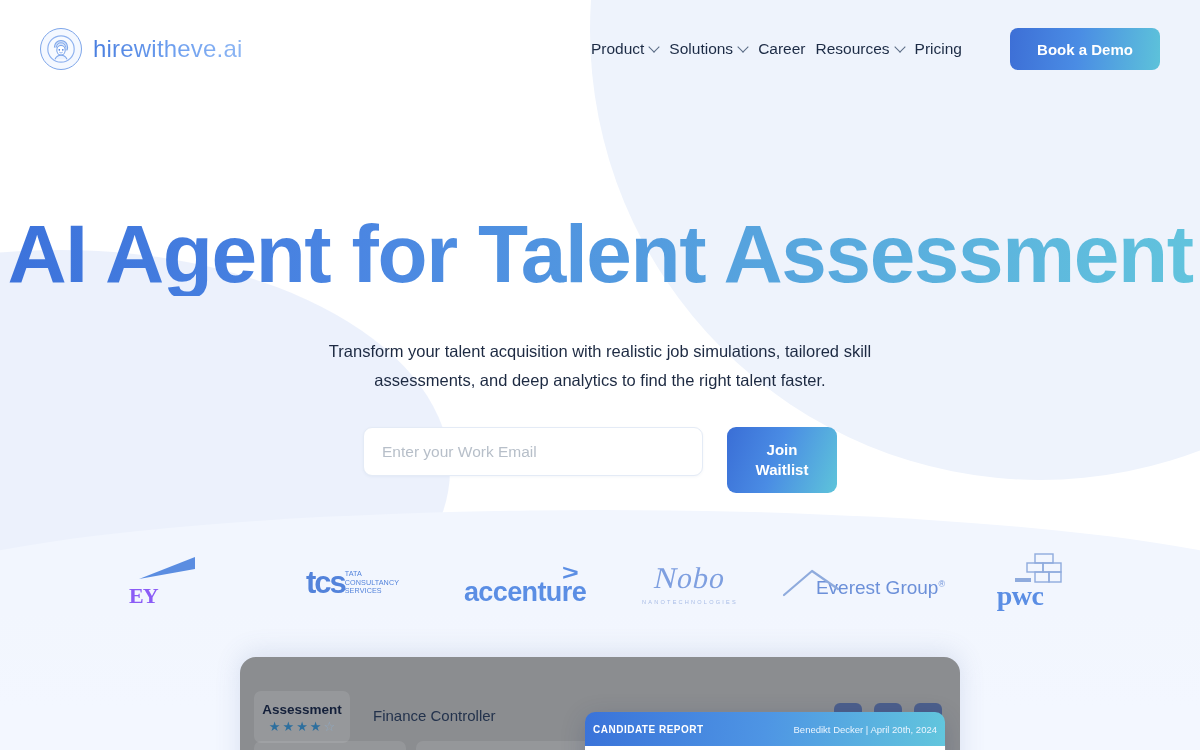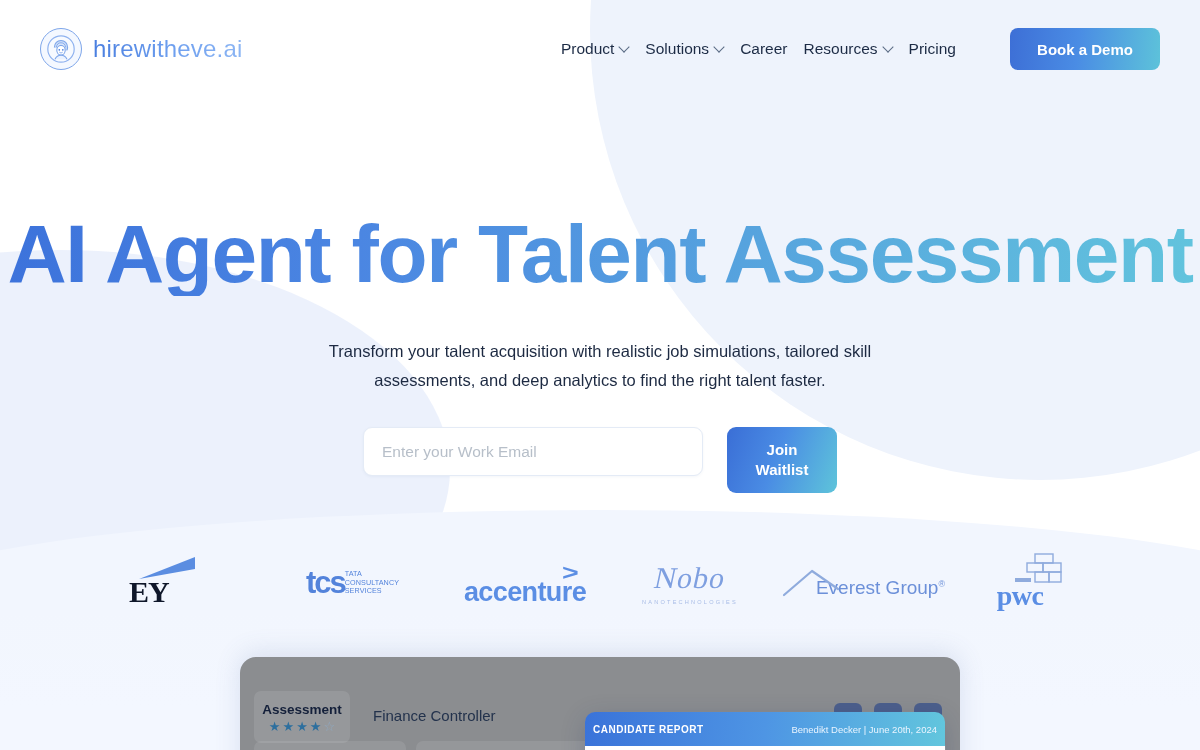--- a/index.html
+++ b/index.html
@@ -65,21 +65,21 @@
   }
   .logo-text {
     font-size: 24px; font-weight: 500; letter-spacing: .2px;
     background: linear-gradient(90deg, #4a7fe0 0%, #6fa0ef 55%, #8db6f4 100%);
     -webkit-background-clip: text; background-clip: text;
     -webkit-text-fill-color: transparent; color: #4a7fe0;
   }
 
   .nav {
     margin-left: auto;
-    display: flex; align-items: center; gap: 16px;
+    display: flex; align-items: center; gap: 10px;
   }
   .nav-item {
     display: flex; align-items: center; gap: 6px;
     font-size: 15.5px; color: #1c2b45;
     cursor: pointer; white-space: nowrap;
   }
   .chev { display: inline-block; width: 9px; height: 9px; position: relative; top: -2px; }
   .chev::before {
     content: ""; position: absolute; left: 0; top: 0;
     width: 7px; height: 7px;
@@ -150,21 +150,21 @@
     display: flex; align-items: center; justify-content: center;
     gap: 0;
   }
   .logo-cell {
     flex: 0 0 auto;
     display: flex; align-items: center; justify-content: center;
     color: #5e86d8;
     user-select: none;
   }
   .c-ey { width: 150px; position: relative; height: 64px; }
-  .ey-text { position: absolute; left: 14px; bottom: 6px; font-size: 30px; font-weight: 700; color: #0f172a; letter-spacing: -1px; font-family: "Liberation Serif", serif; }
+  .ey-text { position: absolute; left: 14px; bottom: 6px; font-size: 22px; font-weight: 700; color: #8b5cf6; letter-spacing: -1px; font-family: "Liberation Serif", serif; }
   .ey-slash { position: absolute; left: 24px; bottom: 36px; width: 56px; height: 22px;
     background: #5b8de1; clip-path: polygon(0 100%, 100% 0, 100% 55%, 0 100%); }
 
   .c-tcs { width: 175px; display: flex; gap: 0; }
   .tcs-mark { font-size: 31px; font-weight: 700; color: #5383db; letter-spacing: -2px; font-family: "Liberation Sans", sans-serif; }
   .tcs-sub { font-size: 7.2px; line-height: 8.6px; font-weight: 400; color: #5383db; letter-spacing: .1px; }
 
   .c-acc { width: 170px; position: relative; height: 50px; display:flex; align-items:flex-end; justify-content:center;}
   .acc-text { font-size: 27px; font-weight: 700; color: #5b8ee4; letter-spacing: -.6px; }
   .acc-arrow { position: absolute; right: 33px; top: 2px; font-size: 22px; color: #5b8ee4; font-weight: 700; transform: scaleX(1.3); }
@@ -381,21 +381,21 @@
     <div class="mock-panel-m"></div>
     <div class="mock-panel-r"></div>
     <div class="mock-sub-l">Logical</div>
     <div class="mock-sub-m">Thin</div>
 
     <div class="mock-chipblue"></div>
 
     <div class="report-card">
       <div class="report-head">
         <span class="report-title">CANDIDATE REPORT</span>
-        <span class="report-meta">Benedikt Decker | June 20th, 2024</span>
+        <span class="report-meta">Benedikt Decker | April 20th, 2024</span>
       </div>
       <div class="report-body">
         
         
       </div>
     </div>
   </div>
 
 </div>
 

